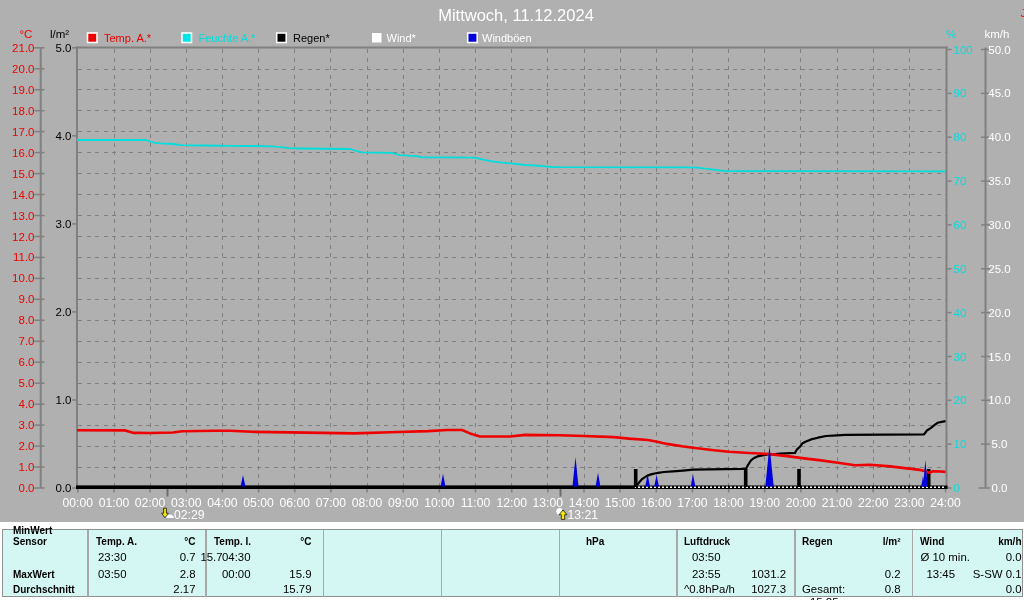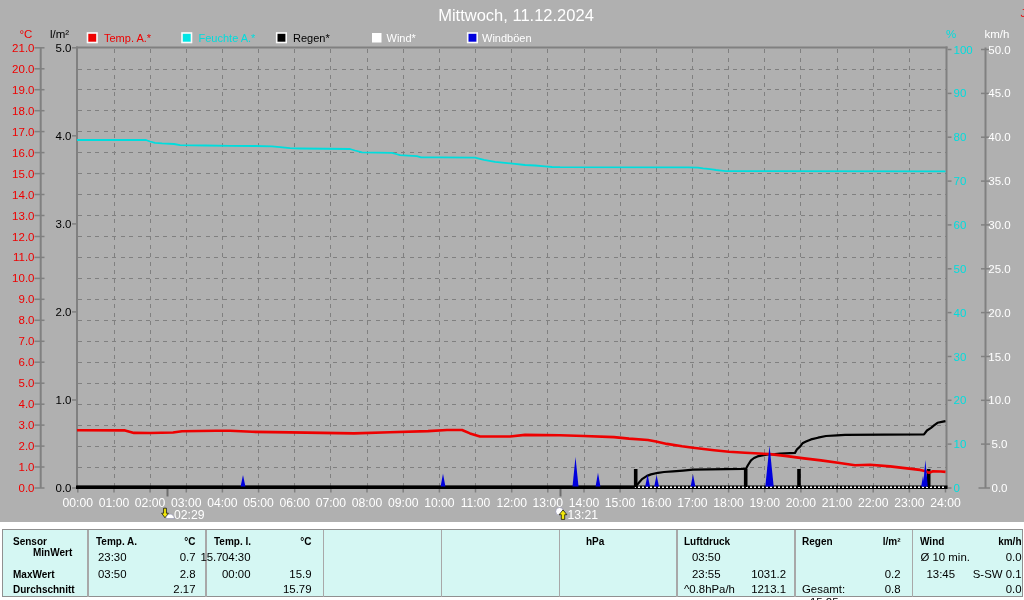--- a/index.html
+++ b/index.html
@@ -274,21 +274,21 @@
 <div id="tbl"></div>
 <div style="position:absolute;left:87.2px;top:530px;width:1.5px;height:66.5px;background:#a8a8a8"></div>
     <div style="position:absolute;left:205.1px;top:530px;width:1.5px;height:66.5px;background:#a8a8a8"></div>
     <div style="position:absolute;left:322.9px;top:530px;width:1.5px;height:66.5px;background:#a8a8a8"></div>
     <div style="position:absolute;left:440.6px;top:530px;width:1.5px;height:66.5px;background:#a8a8a8"></div>
     <div style="position:absolute;left:558.5px;top:530px;width:1.5px;height:66.5px;background:#a8a8a8"></div>
     <div style="position:absolute;left:676.2px;top:530px;width:1.5px;height:66.5px;background:#a8a8a8"></div>
     <div style="position:absolute;left:794.0px;top:530px;width:1.5px;height:66.5px;background:#a8a8a8"></div>
     <div style="position:absolute;left:911.9px;top:530px;width:1.5px;height:66.5px;background:#a8a8a8"></div>
 <div class="tb" style="top:534.3px;left:13.0px;">Sensor</div>
-    <div class="tb" style="top:545px;left:13.0px;margin-left:20px;">MinWert</div>
+    <div class="tb" style="top:523px;left:13.0px;">MinWert</div>
     <div class="tb" style="top:566.5px;left:13.0px;">MaxWert</div>
     <div class="tb" style="top:582.3px;left:13.0px;">Durchschnitt</div>
     <div class="tb" style="top:534.3px;left:96.0px;">Temp. A.</div>
     <div class="tb" style="top:534.3px;left:-4.5px;width:200px;text-align:right;">°C</div>
     <div class="tr" style="top:550.3px;left:98.0px;">23:30</div>
     <div class="tr" style="top:550.3px;left:-4.5px;width:200px;text-align:right;">0.7</div>
     <div class="tr" style="top:566.5px;left:98.0px;">03:50</div>
     <div class="tr" style="top:566.5px;left:-4.5px;width:200px;text-align:right;">2.8</div>
     <div class="tr" style="top:582.3px;left:-4.5px;width:200px;text-align:right;">2.17</div>
     <div class="tb" style="top:534.3px;left:214.0px;">Temp. I.</div>
@@ -297,21 +297,21 @@
     <div class="tr" style="top:550.3px;left:111.5px;width:200px;text-align:center;">15.7</div>
     <div class="tr" style="top:566.5px;left:222.0px;">00:00</div>
     <div class="tr" style="top:566.5px;left:111.5px;width:200px;text-align:right;">15.9</div>
     <div class="tr" style="top:582.3px;left:111.5px;width:200px;text-align:right;">15.79</div>
     <div class="tb" style="top:534.3px;left:684.0px;">Luftdruck</div>
     <div class="tb" style="top:534.3px;left:586.0px;width:200px;">hPa</div>
     <div class="tr" style="top:550.3px;left:692.0px;">03:50</div>
     <div class="tr" style="top:566.5px;left:692.0px;">23:55</div>
     <div class="tr" style="top:566.5px;left:586.0px;width:200px;text-align:right;">1031.2</div>
     <div class="tr" style="top:582.3px;left:684.0px;">^0.8hPa/h</div>
-    <div class="tr" style="top:582.3px;left:586.0px;width:200px;text-align:right;">1213.1</div>
+    <div class="tr" style="top:582.3px;left:586.0px;width:200px;text-align:right;">1027.3</div>
     <div class="tb" style="top:534.3px;left:802.0px;">Regen</div>
     <div class="tb" style="top:534.3px;left:700.5px;width:200px;text-align:right;">l/m²</div>
     <div class="tr" style="top:595px;left:810.0px;">15:25</div>
     <div class="tr" style="top:566.5px;left:700.5px;width:200px;text-align:right;">0.2</div>
     <div class="tr" style="top:582.3px;left:802.0px;">Gesamt:</div>
     <div class="tr" style="top:582.3px;left:700.5px;width:200px;text-align:right;">0.8</div>
     <div class="tb" style="top:534.3px;left:920.0px;">Wind</div>
     <div class="tb" style="top:534.3px;left:821.5px;width:200px;text-align:right;">km/h</div>
     <div class="tr" style="top:550.3px;left:920.5px;">Ø 10 min.</div>
     <div class="tr" style="top:550.3px;left:821.5px;width:200px;text-align:right;">0.0</div>

